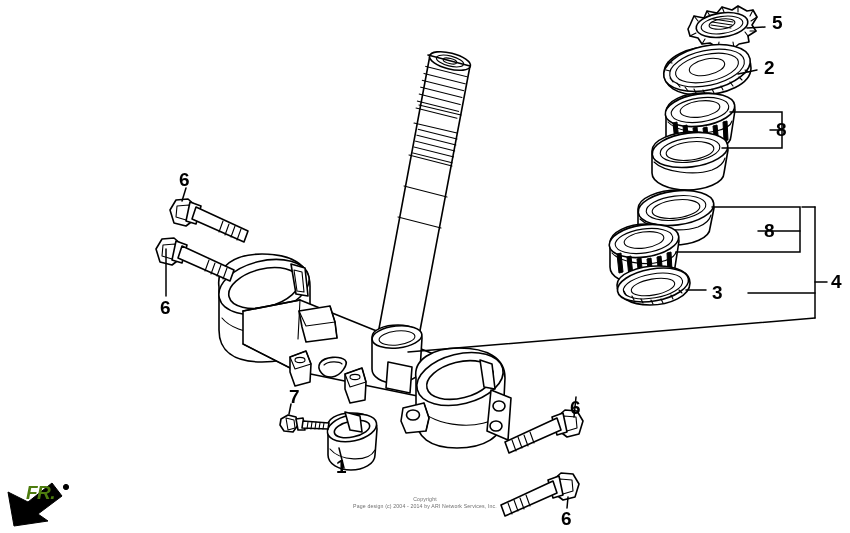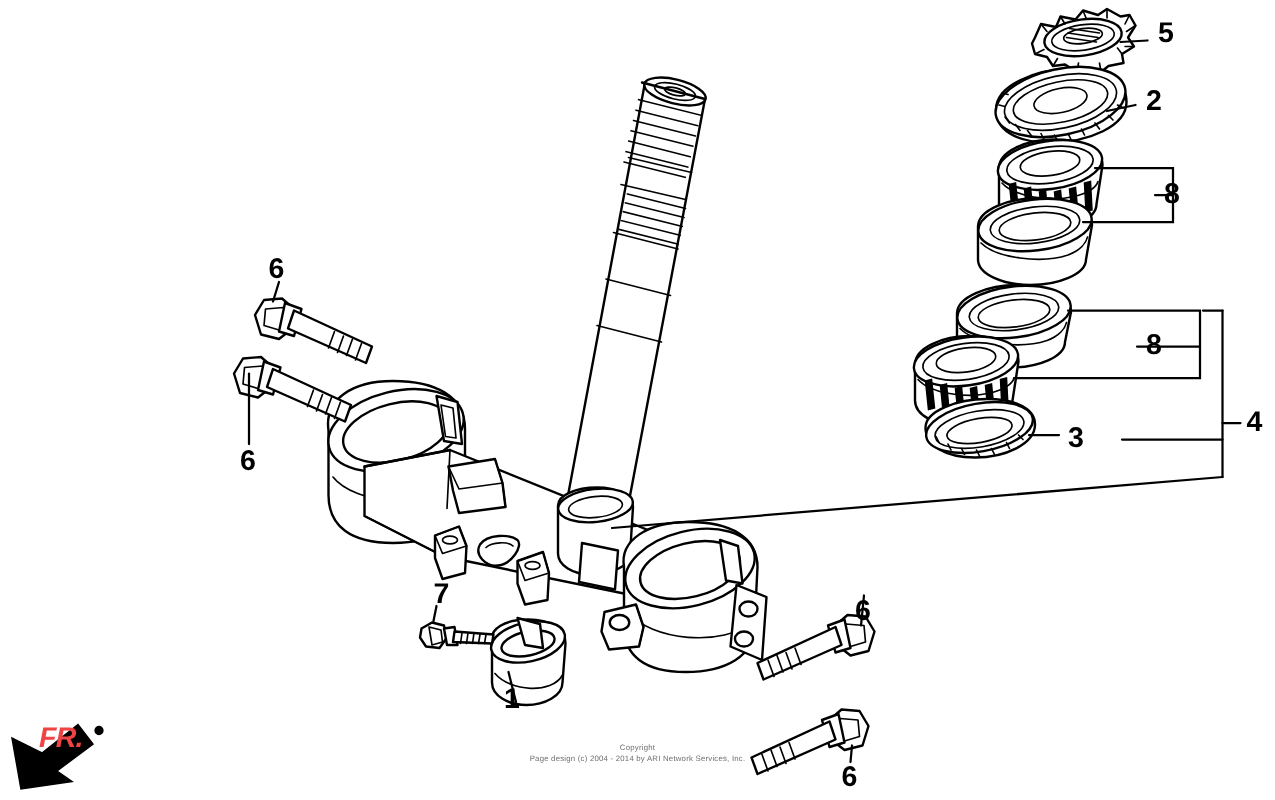--- a/index.html
+++ b/index.html
@@ -33,21 +33,21 @@
     color: #000000;
     line-height: 1;
     user-select: none;
   }
   .fr-label {
     position: absolute;
     font-family: "Liberation Sans", sans-serif;
     font-size: 19px;
     font-weight: 700;
     font-style: italic;
-    color: #ef4444;
+    color: #4d7c0f;
     letter-spacing: -0.5px;
   }
   .copyright {
     position: absolute;
     text-align: center;
     font-family: "Liberation Sans", sans-serif;
     font-size: 5.2px;
     color: #6f6f6f;
     line-height: 1.45;
     white-space: nowrap;

